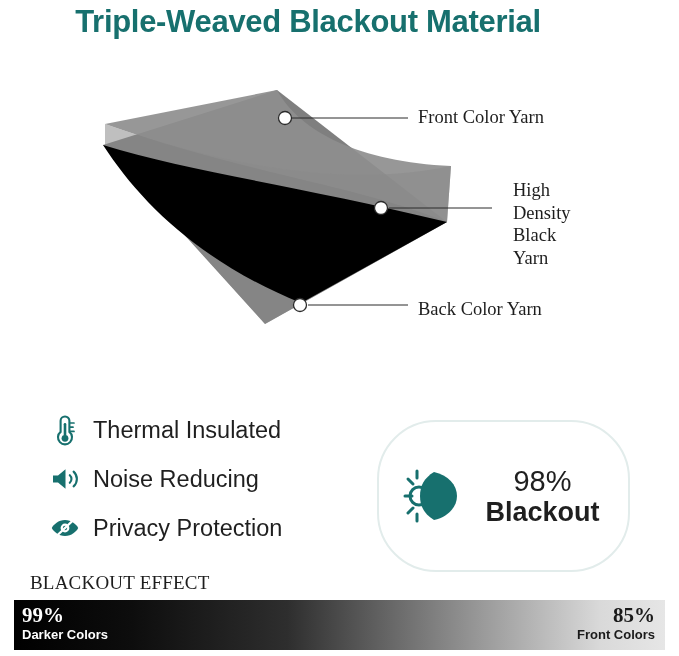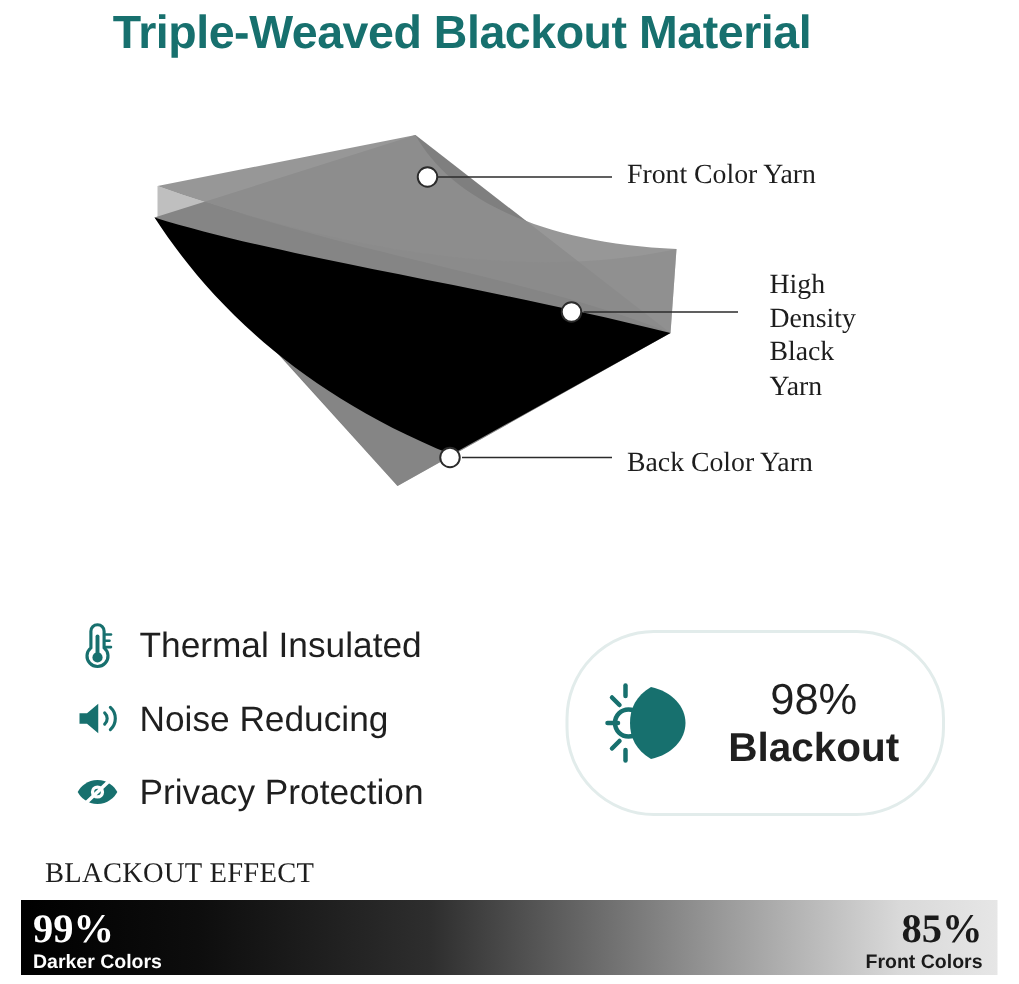--- a/index.html
+++ b/index.html
@@ -83,21 +83,21 @@
     color: #1f1f1f;
     font-family: "Liberation Sans", sans-serif;
   }
 
   
   .badge {
     position: absolute;
     left: 377px;
     top: 420px;
     width: 253px;
-    height: 124px;
+    height: 152px;
     border: 2px solid #e2eceb;
     border-radius: 59px;
     display: flex;
     align-items: center;
     box-sizing: border-box;
     background: #fff;
   }
   .badge-ico {
     width: 62px;
     height: 62px;
@@ -156,21 +156,21 @@
   .grad-right {
     position: absolute;
     left: 455px;
     top: 604px;
     width: 200px;
     color: #1a1a1a;
     text-align: right;
     padding-right: 8px;
   }
   .grad-pct {
-    font-size: 27px;
+    font-size: 21px;
     font-weight: bold;
     font-family: "Liberation Serif", serif;
     line-height: 1.12;
   }
   .grad-sub {
     font-size: 13px;
     font-weight: bold;
     font-family: "Liberation Sans", sans-serif;
     line-height: 1.15;
   }

